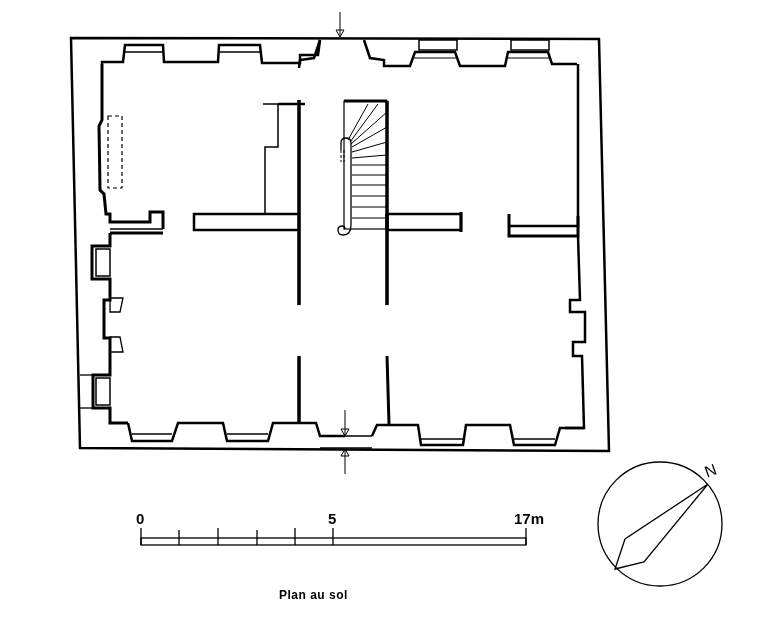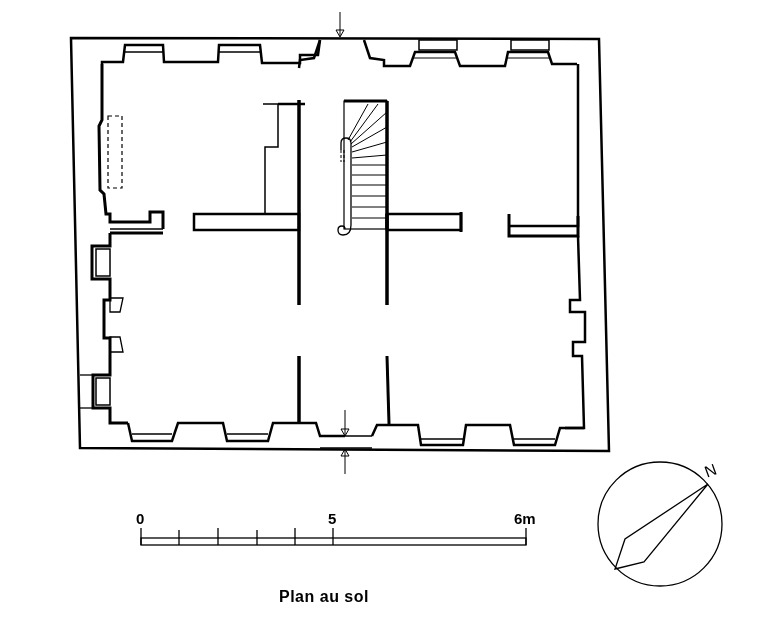--- a/index.html
+++ b/index.html
@@ -1,19 +1,19 @@
 <!DOCTYPE html>
 <html><head>
 <meta charset="utf-8">
 <style>
   html, body { margin: 0; padding: 0; background: #ffffff; }
   body { width: 768px; height: 631px; position: relative; overflow: hidden; font-family: "Liberation Sans", sans-serif; }
   #plan { position: absolute; left: 0; top: 0; }
   .scale-label { position: absolute; font-family: "Liberation Sans", sans-serif; font-weight: bold; font-size: 15px; color: #000; }
-  .title { position: absolute; left: 279px; top: 588px; font-family: "Liberation Sans", sans-serif; font-weight: bold; font-size: 16px; letter-spacing: 0.5px; color: #000; }
+  .title { position: absolute; left: 279px; top: 588px; font-family: "Liberation Sans", sans-serif; font-weight: bold; font-size: 12px; letter-spacing: 0.5px; color: #000; }
   .north-label { position: absolute; left: 705px; top: 462px; font-family: "Liberation Sans", sans-serif; font-size: 16px; color: #000; transform: rotate(-20deg); }
 </style>
 </head>
 <body>
 
 <svg id="plan" width="768" height="631" viewBox="0 0 768 631" xmlns="http://www.w3.org/2000/svg" fill="none" stroke="#000" stroke-linejoin="miter">
 
   <g>
     <polygon points="71,38 599,39 609,451 80,448" stroke-width="2.5"></polygon>
   </g>
@@ -123,15 +123,15 @@
   </g>
 
   <g stroke-width="1.3">
     <circle cx="660" cy="524" r="62"></circle>
     <polygon points="708,484 625,539 615,569 644,562"></polygon>
   </g>
 </svg>
 
 <div class="scale-label" style="left:136px; top:510px;">0</div>
 <div class="scale-label" style="left:328px; top:510px;">5</div>
-<div class="scale-label" style="left:514px; top:510px;">6m</div>
+<div class="scale-label" style="left:514px; top:510px;">17m</div>
 <div class="north-label">N</div>
 <div class="title">Plan au sol</div>
 
 </body></html>

